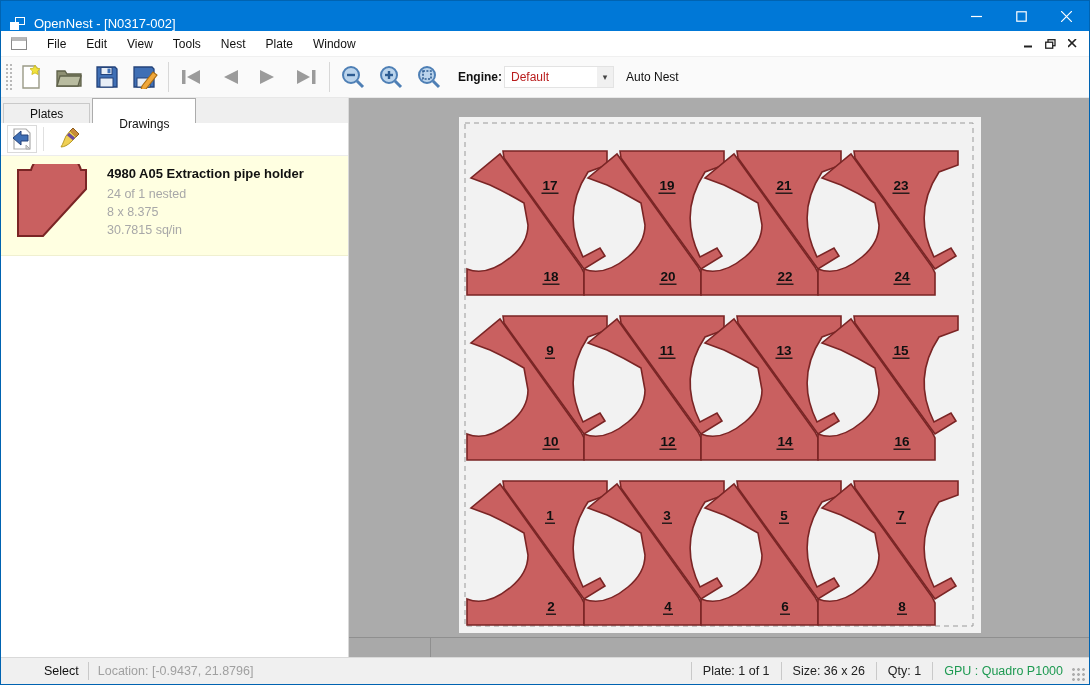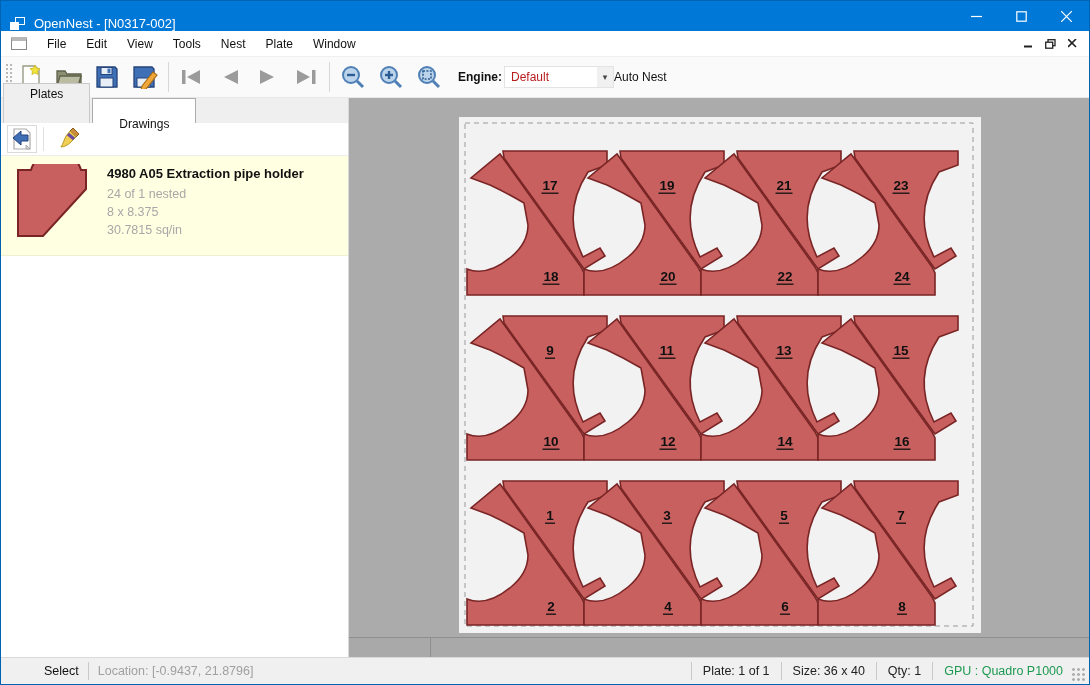--- a/index.html
+++ b/index.html
@@ -27,27 +27,27 @@
 
   
   .toolbar { height:41px; background:#FAFAFA; border-bottom:1px solid #E8E8E8; display:flex; align-items:center; flex:0 0 41px; }
   .grip { width:8px; height:30px; margin-left:3px; background-image:radial-gradient(#b9b9b9 1px, transparent 1.2px); background-size:4px 4px; background-position:1px 1px; }
   .tbtn { width:38px; height:34px; display:flex; align-items:center; justify-content:center; border-radius:2px; }
   .tsep { width:1px; height:30px; background:#D8D8D8; margin:0 4px; }
   .engine-label { font-weight:bold; margin:0 2px 0 10px; color:#111; }
   .combo { width:110px; height:22px; background:#fff; border:1px solid #E3E3E3; display:flex; align-items:center; }
   .combo .val { flex:1; padding-left:6px; color:#b91c1c; }
   .combo .dd { width:16px; text-align:center; color:#444; font-size:9px; background:#F0F0F0; line-height:20px; height:20px; }
-  .autonest { color:#111; }
+  .autonest { margin-left:12px; color:#111; }
 
   
   .bodyrow { flex:1; display:flex; min-height:0; }
   .sidepanel { width:348px; flex:0 0 348px; display:flex; flex-direction:column; background:#fff; border-right:1px solid #D9D9D9; }
   .tabstrip { height:25px; background:#EFEFEF; display:flex; align-items:flex-end; flex:0 0 25px; }
-  .tab { height:40px; padding:3px 26px; border:1px solid #C9C9C9; border-bottom:none; background:#EFEFEF; color:#111; margin-left:2px; }
+  .tab { height:20px; padding:3px 26px; border:1px solid #C9C9C9; border-bottom:none; background:#EFEFEF; color:#111; margin-left:2px; }
   .tab.active { background:#fff; height:25px; padding-top:18px; border-color:#ACACAC; position:relative; z-index:2; }
   .panel-toolbar { height:33px; display:flex; align-items:center; border-bottom:1px solid #EDEDED; flex:0 0 33px; background:#fff; }
   .ptbtn { width:30px; height:28px; margin-left:6px; display:flex; align-items:center; justify-content:center; border:1px solid #DADADA; background:#fff; }
   .ptbtn.noborder { border:none; }
   .psep { width:1px; height:24px; background:#E0E0E0; margin:0 6px; }
   .drawing-item { background:#FFFFE1; display:flex; padding:8px 8px 10px 14px; border-bottom:1px solid #F0F0D0; }
   .thumb { width:76px; flex:0 0 76px; margin-right:16px; }
   .di-text { padding-top:2px; }
   .di-title { font-weight:bold; font-size:13px; color:#111; margin-bottom:6px; }
   .di-line { color:#A8A8A8; font-size:12.5px; margin-bottom:4px; }
@@ -371,20 +371,20 @@
   </div>
 
   <div class="statusbar">
     <div class="sb-mode">Select</div>
     <div class="sb-sep"></div>
     <div class="sb-loc">Location: [-0.9437, 21.8796]</div>
     <div class="sb-spacer"></div>
     <div class="sb-sep"></div>
     <div class="sb-item">Plate: 1 of 1</div>
     <div class="sb-sep"></div>
-    <div class="sb-item">Size: 36 x 40</div>
+    <div class="sb-item">Size: 36 x 26</div>
     <div class="sb-sep"></div>
     <div class="sb-item">Qty: 1</div>
     <div class="sb-sep"></div>
     <div class="sb-item sb-gpu">GPU : Quadro P1000</div>
     <div class="sb-grip"></div>
   </div>
 </div>
 
 </body></html>

